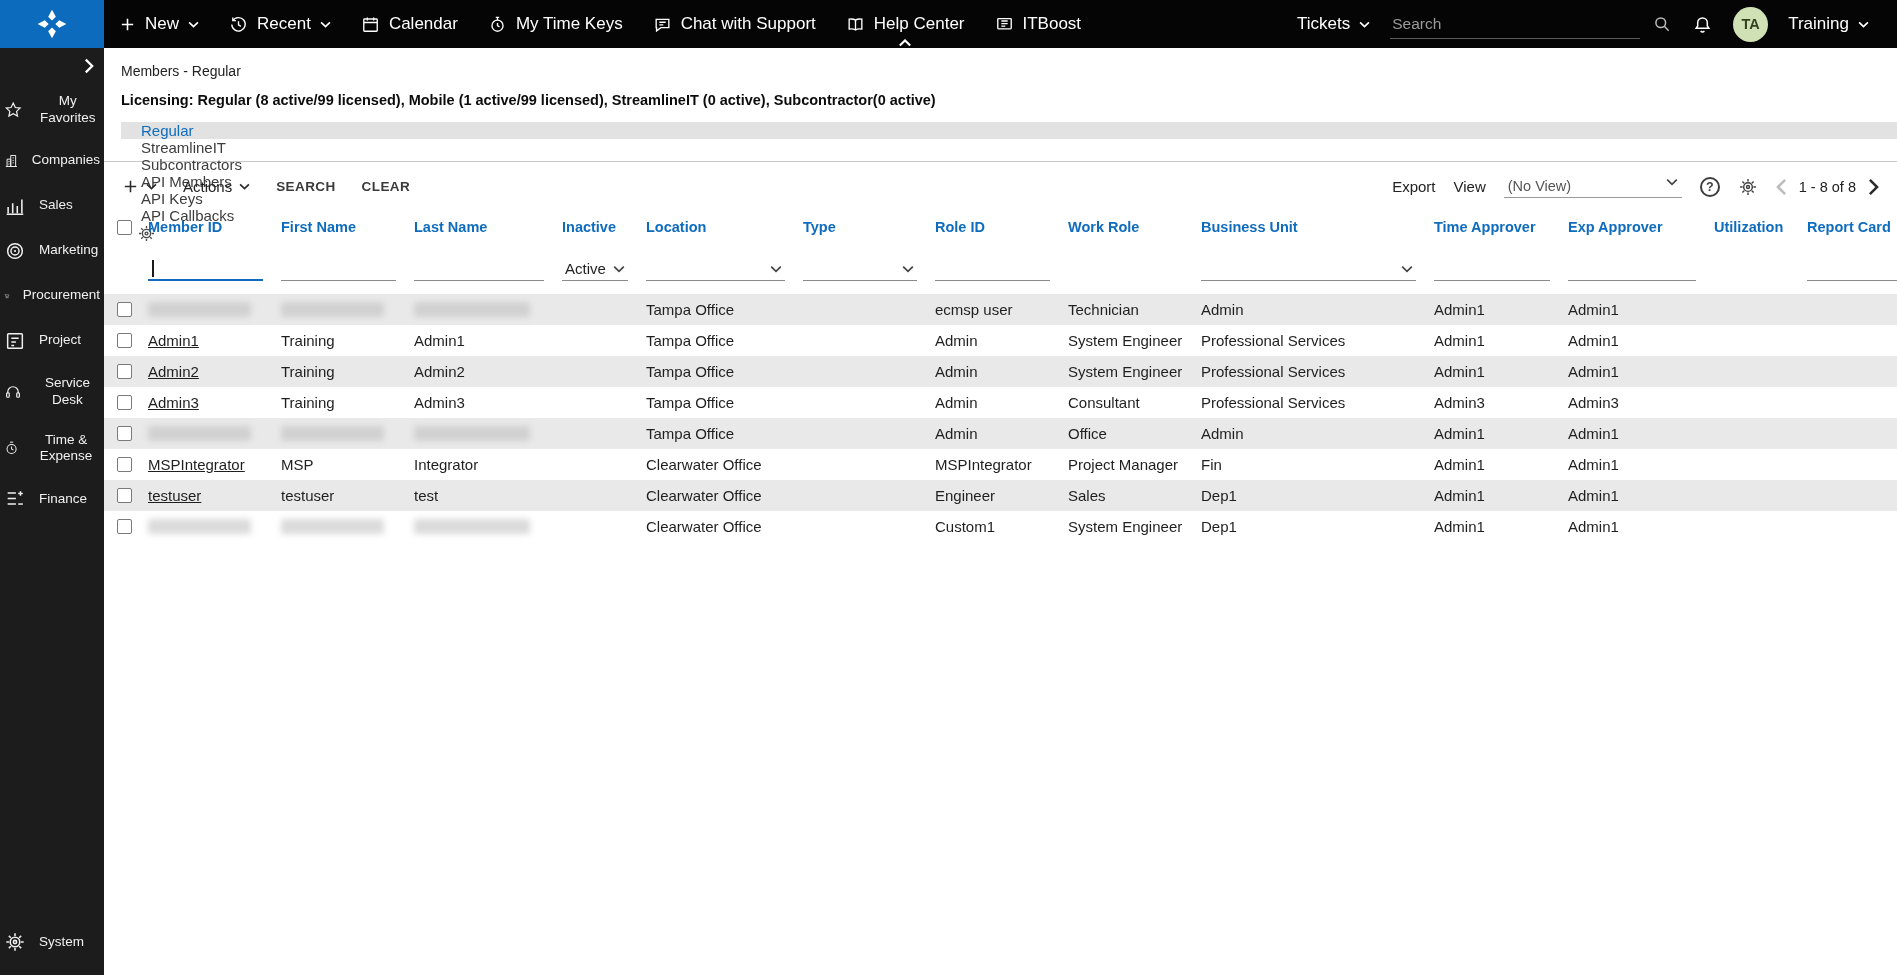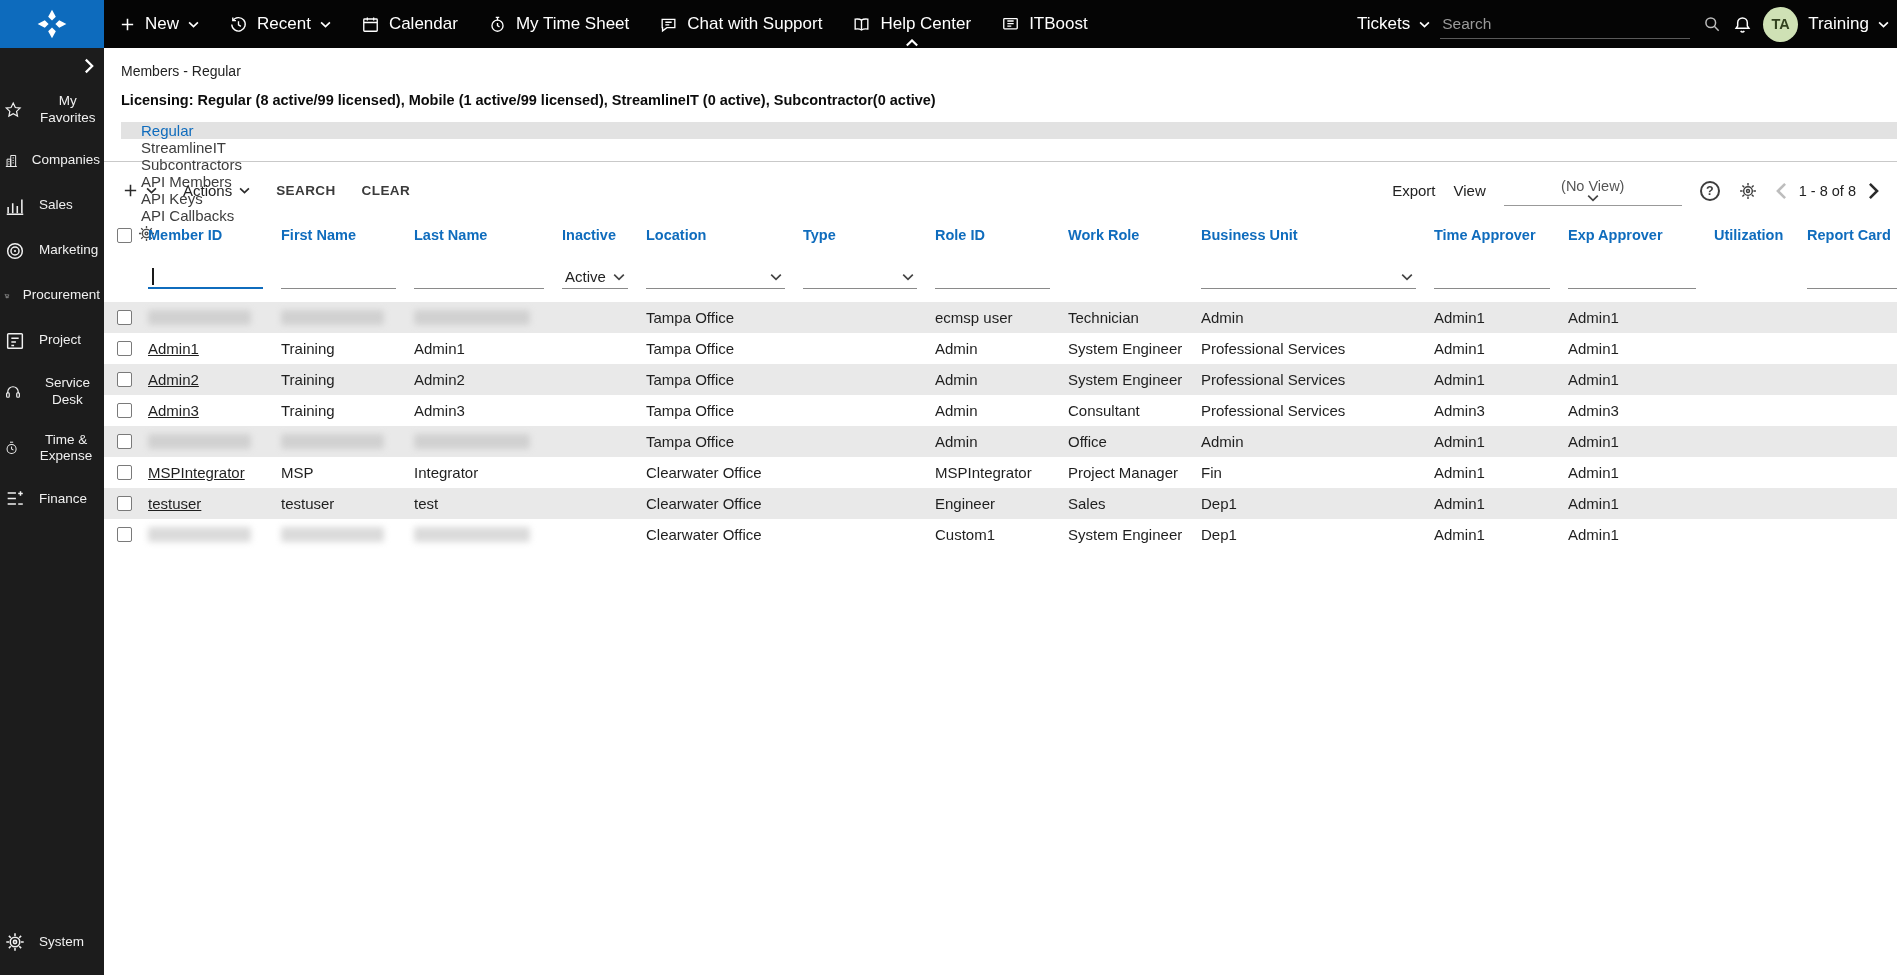--- a/index.html
+++ b/index.html
@@ -6,21 +6,21 @@
   html,body { width:1897px; height:975px; overflow:hidden; font-family:"Liberation Sans", sans-serif; background:#fff; }
   .app { display:flex; flex-direction:column; height:100%; }
 
   
   .topbar { height:48px; background:#050505; display:flex; align-items:stretch; color:#fff; flex-shrink:0; }
   .logo { width:104px; background:#0d6bbd; display:flex; align-items:center; justify-content:center; cursor:pointer; }
   .topnav { display:flex; align-items:stretch; }
   .tb-item { position:relative; display:flex; align-items:center; gap:9px; padding:0 15px; background:transparent; border:none; color:#fff; font-size:17px; font-family:inherit; cursor:pointer; white-space:nowrap; }
   .tb-item svg { display:block; }
   .open-pointer { position:absolute; bottom:1px; left:50%; transform:translateX(-50%); line-height:0; }
-  .topbar-right { margin-left:auto; display:flex; align-items:center; gap:10px; padding-right:8px; }
+  .topbar-right { margin-left:auto; display:flex; align-items:center; gap:20px; padding-right:28px; }
   .search-wrap { display:flex; align-items:center; gap:12px; }
   .search-input { width:250px; background:transparent; border:none; outline:none; border-bottom:1px solid #5a5a5a; color:#ddd; font-size:15.5px; font-family:inherit; padding:5px 2px; }
   .search-input::placeholder { color:#9a9a9a; }
   .icon-btn { background:none; border:none; color:#fff; cursor:pointer; line-height:0; }
   .avatar { width:35px; height:35px; border-radius:50%; background:#cfe1b5; color:#33421f; font-weight:bold; font-size:14.5px; display:flex; align-items:center; justify-content:center; cursor:pointer; flex-shrink:0; }
 
   
   .body-row { display:flex; flex:1; min-height:0; }
   .sidebar { width:104px; background:#1c1c1c; color:#f0f0f0; display:flex; flex-direction:column; position:relative; padding-top:34px; flex-shrink:0; }
   .expand-btn { position:absolute; top:10px; right:10px; background:none; border:none; color:#fff; cursor:pointer; line-height:0; }
@@ -35,21 +35,21 @@
   .tabs { display:flex; align-items:stretch; border-bottom:1px solid #c9c9c9; padding-left:17px; height:40px;flex-direction:column; }
   .tab { display:flex; align-items:center; padding:0 20px; font-size:15px; color:#3d3d3d; cursor:pointer; white-space:nowrap; }
   .tab.active { background:#e2e2e2; color:#0f6cbd; }
   .tabs-gear { display:flex; align-items:center; margin-left:16px; color:#4a4a4a; cursor:pointer; }
 
   .toolbar { display:flex; align-items:center; padding:13px 18px 12px; font-size:15px; color:#222; }
   .tbtn { display:flex; align-items:center; gap:7px; background:none; border:none; font-family:inherit; font-size:15px; color:#222; cursor:pointer; padding:0; }
   .tgap { margin-right:26px; }
   .caps { font-size:13.5px; font-weight:bold; letter-spacing:.4px; color:#3b3b3b; }
   .toolbar-right { margin-left:auto; display:flex; align-items:center; gap:18px; }
-  .view-dd { width:178px; border-bottom:1px solid #999; display:flex; align-items:center; justify-content:space-between; padding:3px 4px; color:#555; font-size:14.5px; cursor:pointer;flex-direction:column; }
+  .view-dd { width:178px; border-bottom:1px solid #999; display:flex; justify-content:space-between; padding:3px 4px; color:#555; font-size:14.5px; cursor:pointer; }
   .help-circle { width:20px; height:20px; border:2px solid #3d3d3d; border-radius:50%; display:flex; align-items:center; justify-content:center; font-size:12.5px; font-weight:bold; color:#3d3d3d; cursor:pointer; }
   .gear-btn { color:#3d3d3d; cursor:pointer; line-height:0; background:none; border:none; }
   .pager { display:flex; align-items:center; gap:12px; }
   .pg-label { font-size:14.5px; color:#222; white-space:nowrap; }
   .pg-prev { color:#bdbdbd; } .pg-next { color:#2b2b2b; }
 
   
   .table-area { overflow:hidden; }
   table { border-collapse:collapse; table-layout:fixed; }
   th { color:#0f6cbd; font-size:14.5px; font-weight:bold; text-align:left; padding:9px 6px 7px; white-space:nowrap; cursor:pointer; }
@@ -111,21 +111,21 @@
             <path d="M3.5 9.5h17M8 3v4M16 3v4"></path>
           </svg>
         <span>Calendar</span>
       </button>
       <button class="tb-item">
         <svg viewBox="0 0 24 24" width="19" height="19" fill="none" stroke="currentColor" stroke-width="1.7">
             <circle cx="12" cy="13.5" r="7"></circle>
             <path d="M12 10v3.5l2.6 1.6"></path>
             <path d="M9.8 3h4.4M12 3v3.5"></path>
           </svg>
-        <span>My Time Sheet</span>
+        <span>My Time Keys</span>
       </button>
       <button class="tb-item">
         <svg viewBox="0 0 24 24" width="19" height="19" fill="none" stroke="currentColor" stroke-width="1.7">
             <path d="M4 5.5h16V16H10l-5.5 4v-4H4z"></path>
             <path d="M8 9.2h8M8 12.4h5"></path>
           </svg>
         <span>Chat with Support</span>
       </button>
       <button class="tb-item">
         <svg viewBox="0 0 24 24" width="19" height="19" fill="none" stroke="currentColor" stroke-width="1.7">

